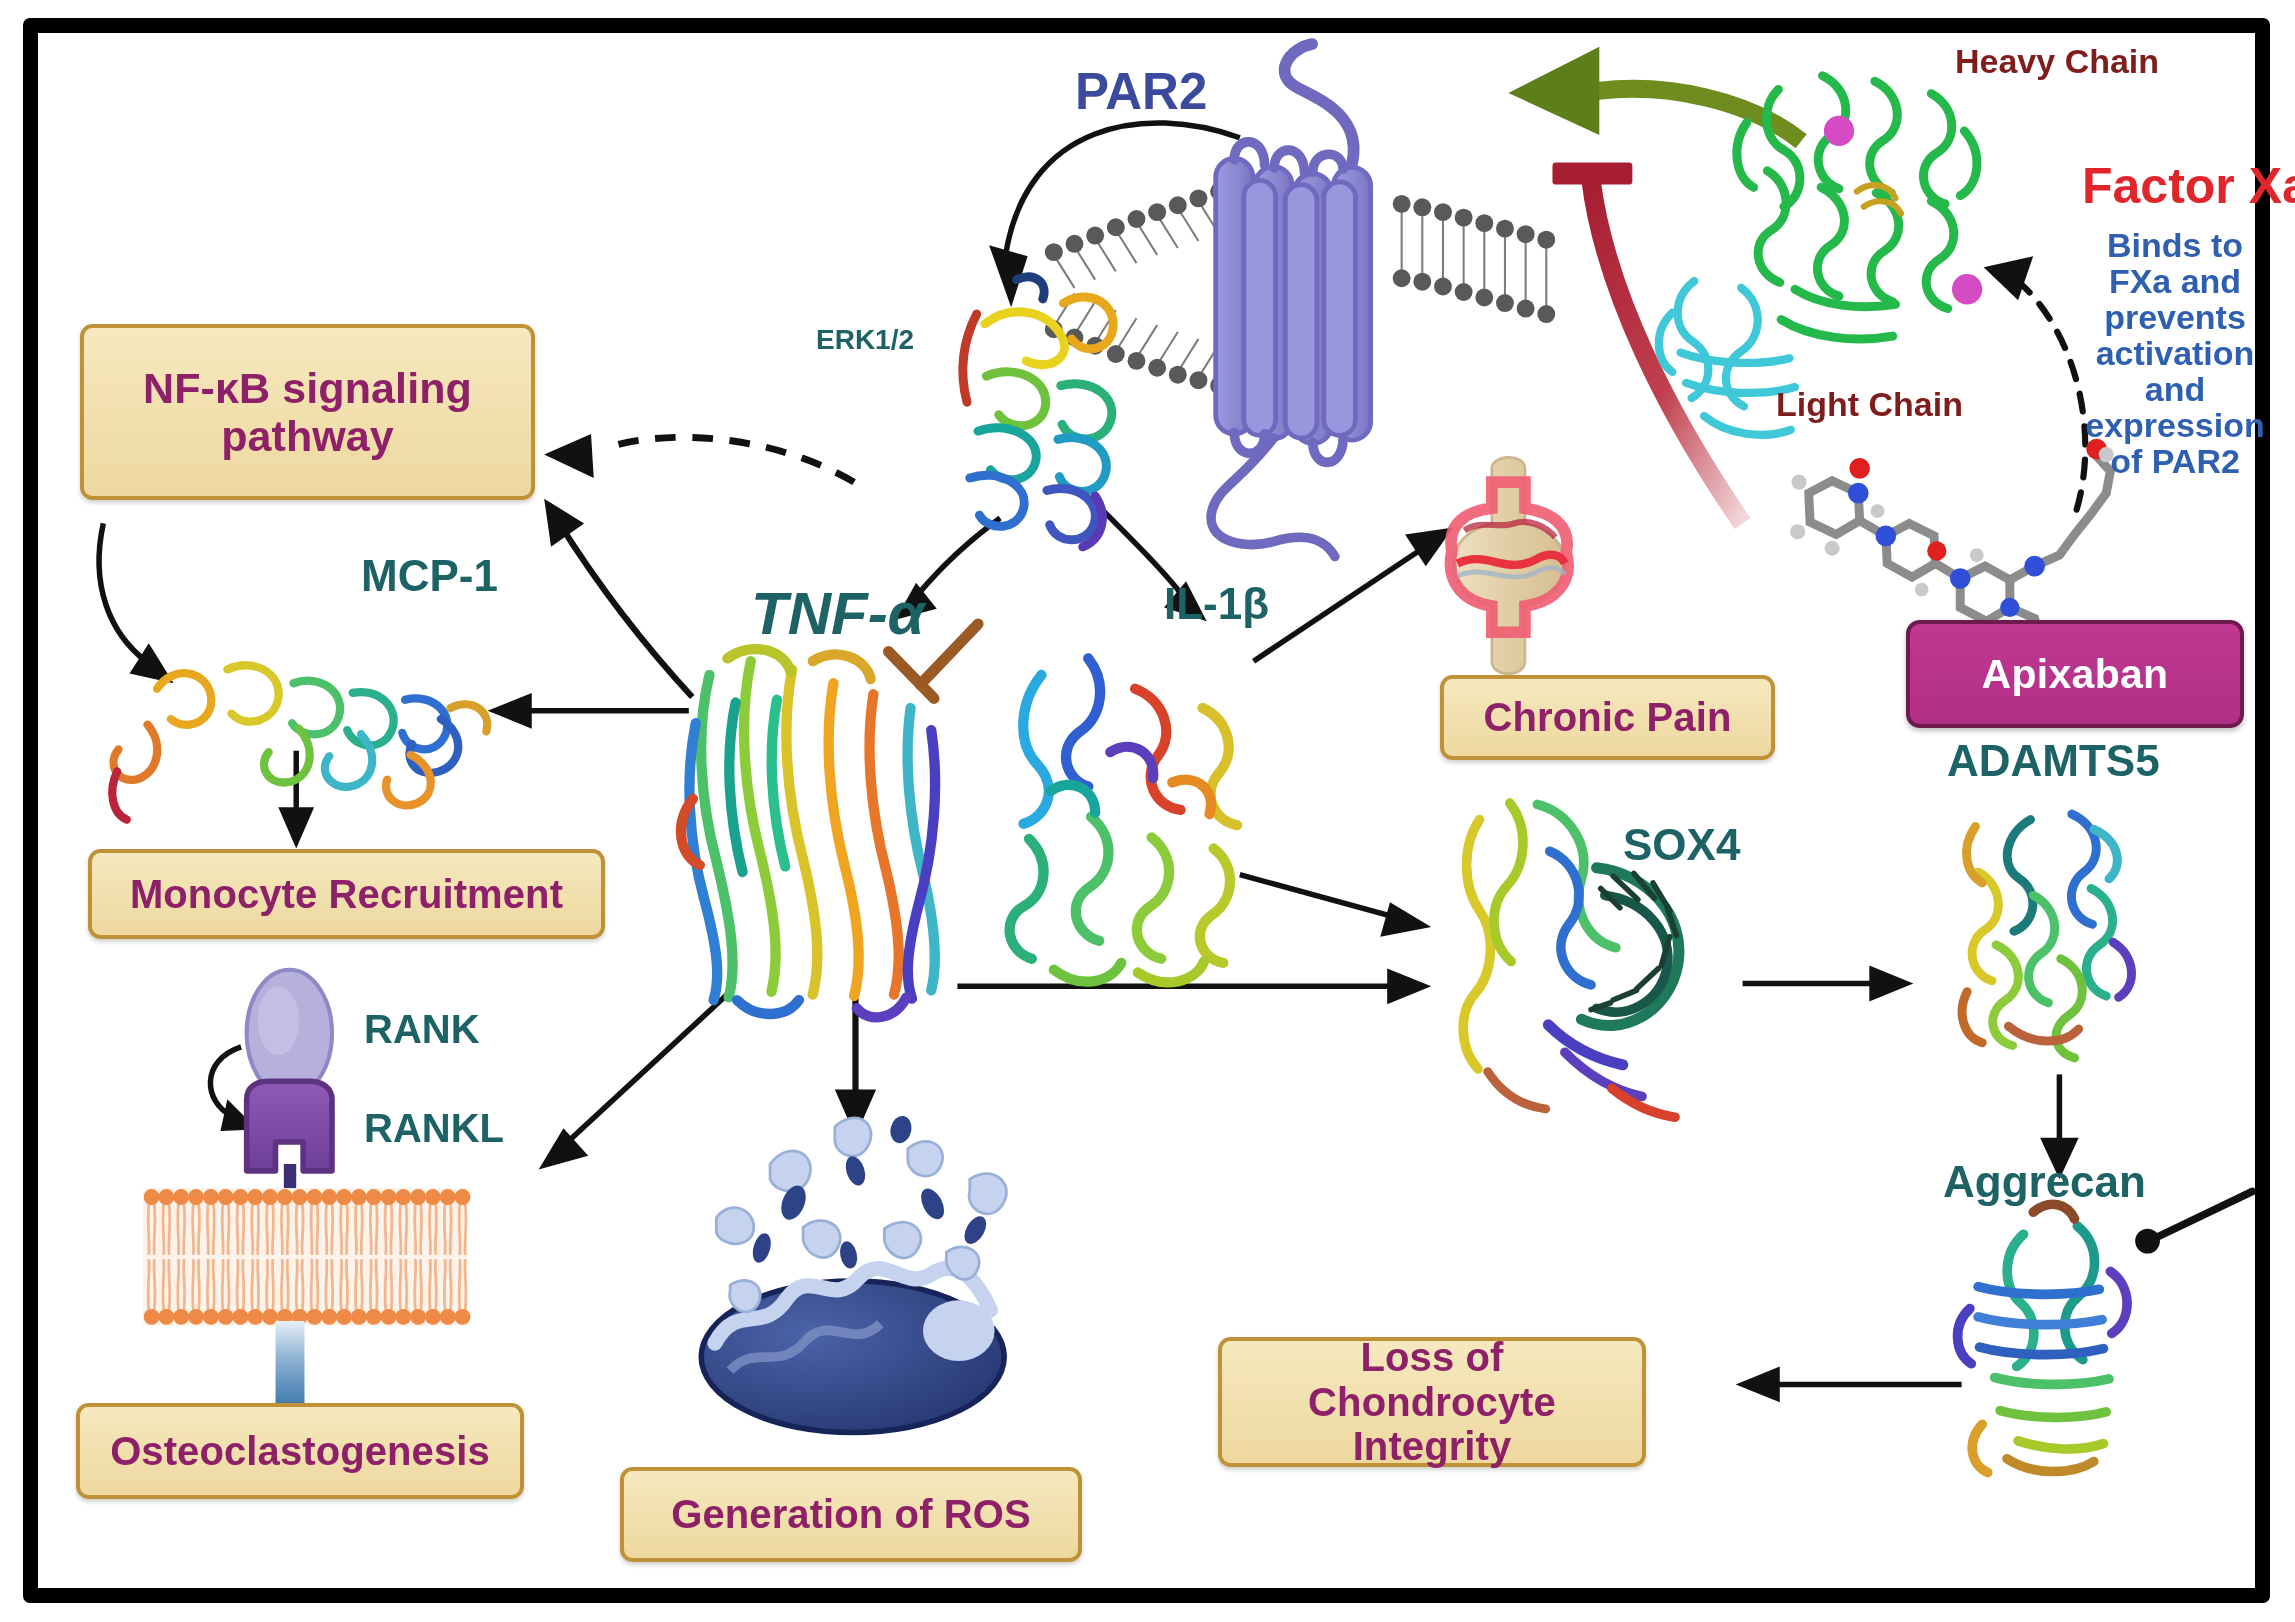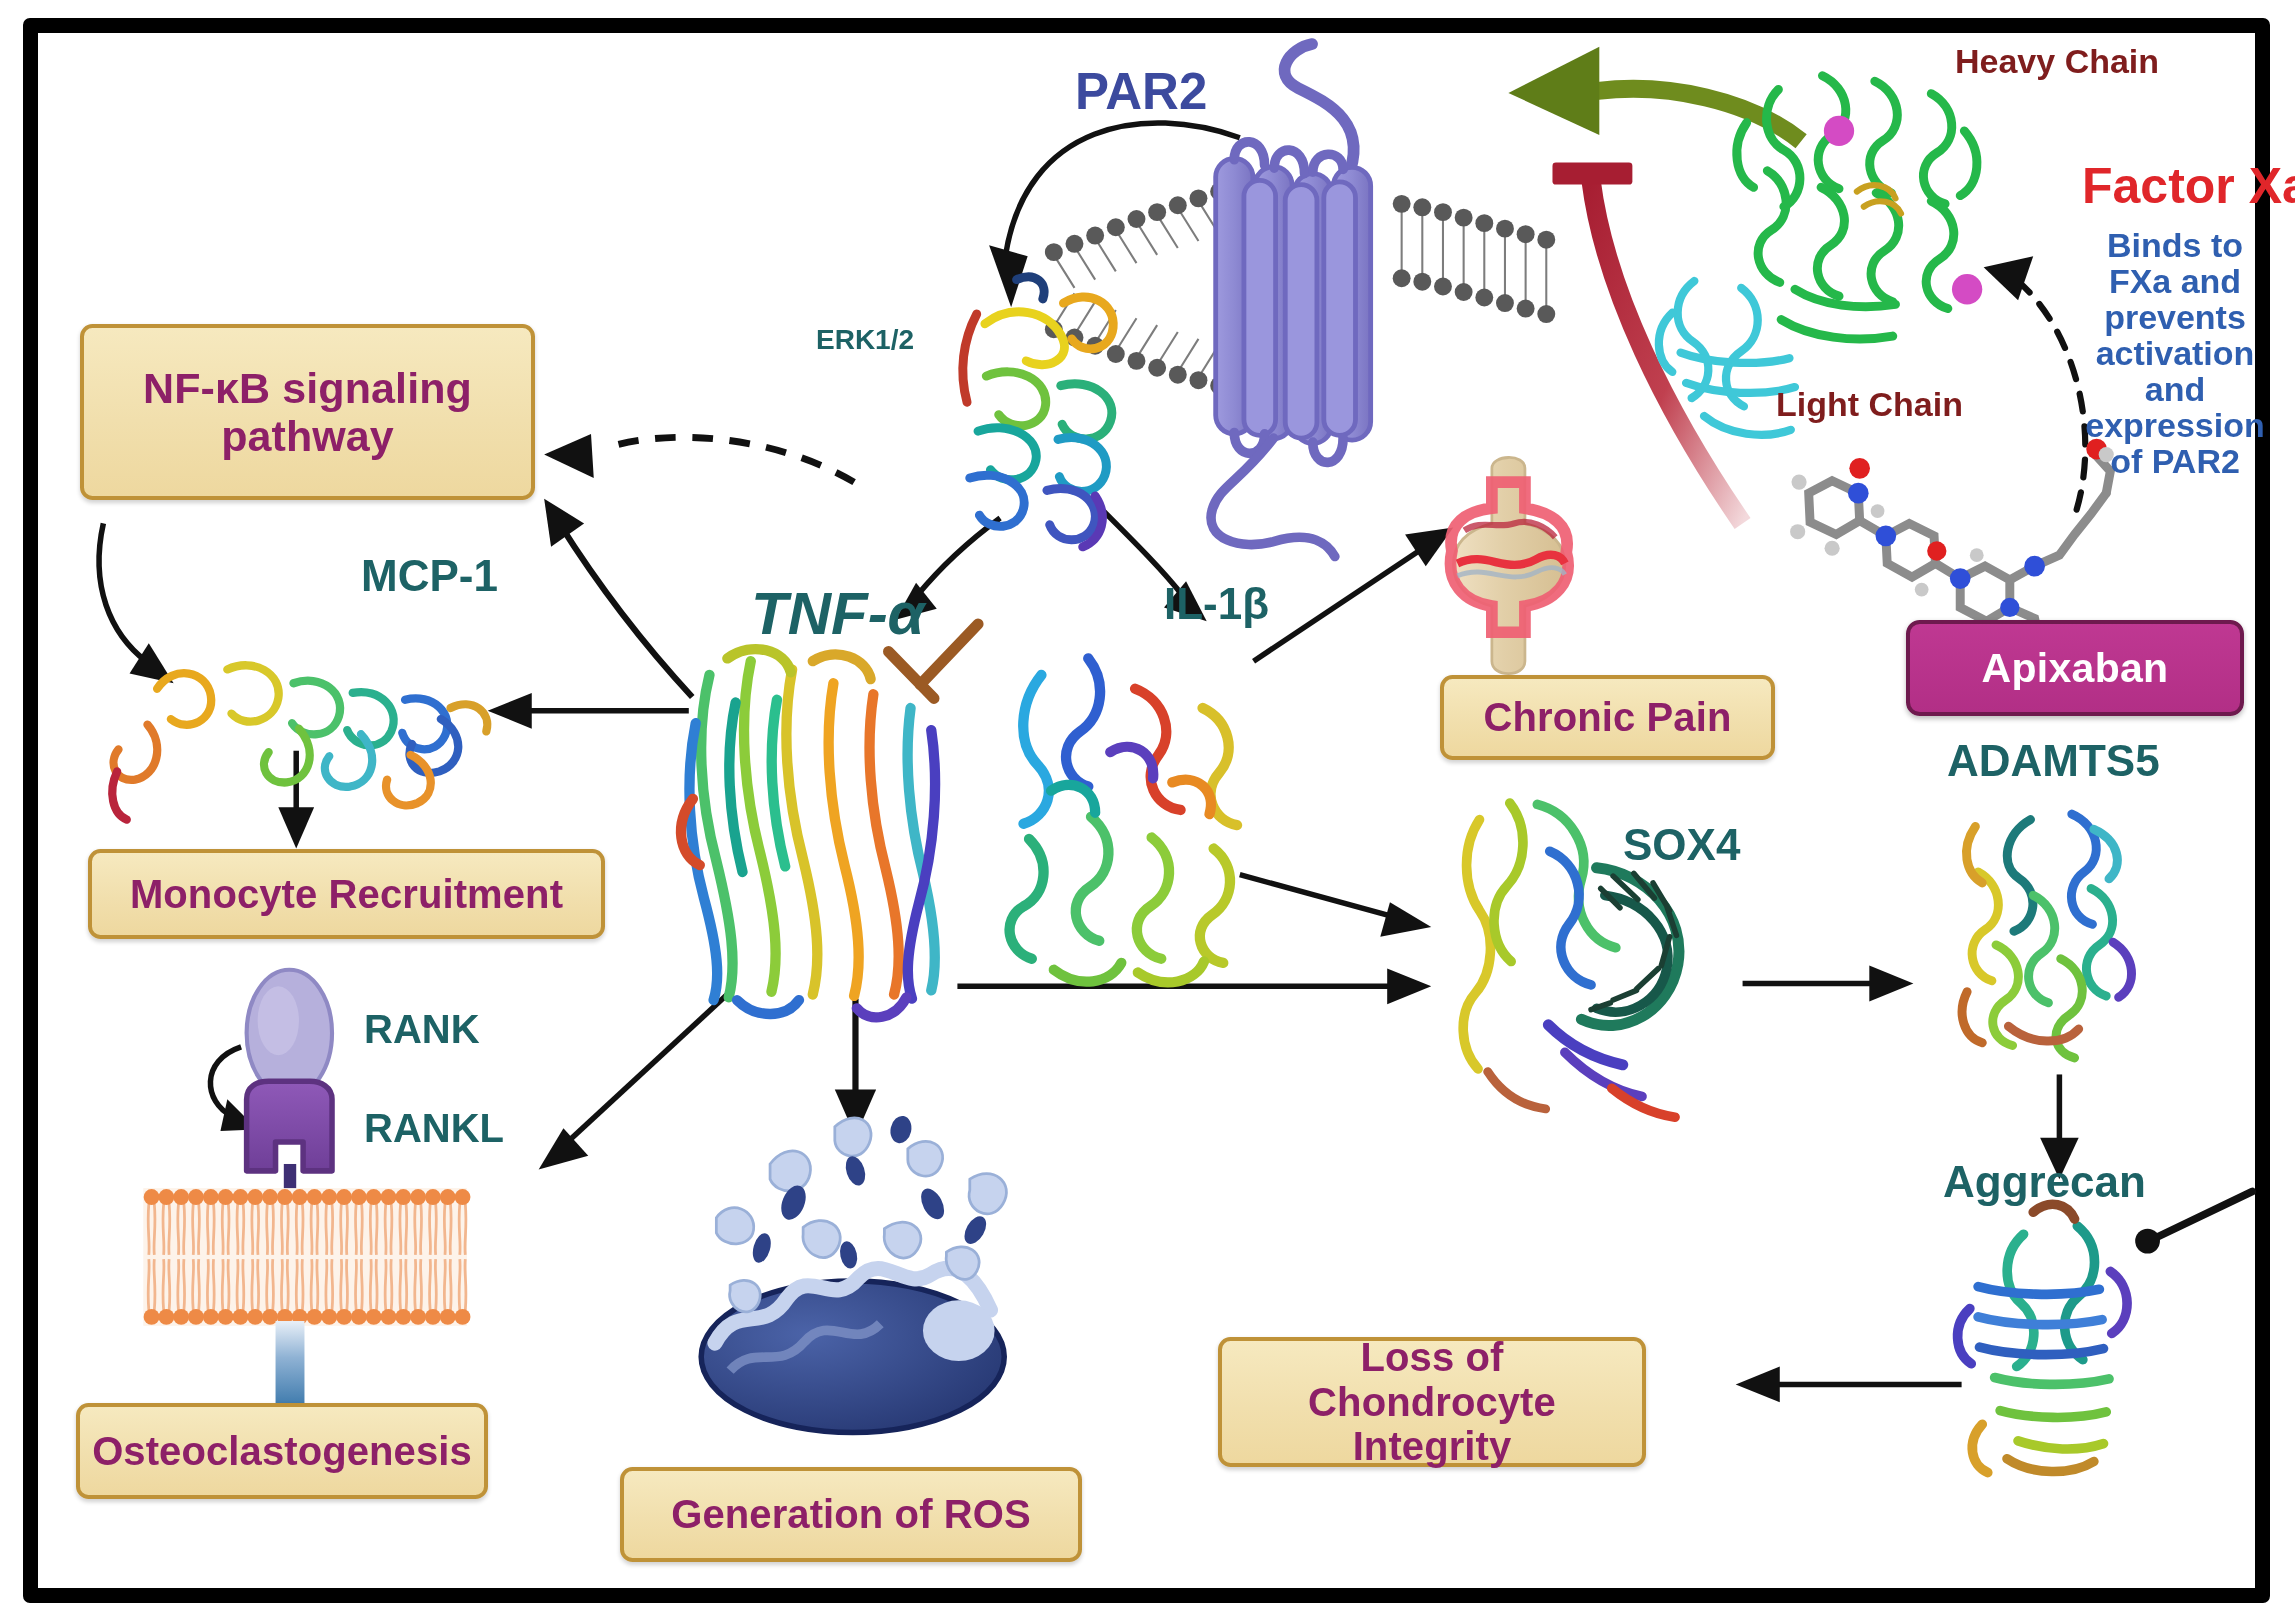--- a/index.html
+++ b/index.html
@@ -612,37 +612,37 @@
   </svg>
 
   <div class="tanbox" style="left:80px;top:324px;width:455px;height:176px;">
     <span style="font-size:43px">NF-κB signaling pathway</span>
   </div>
 
   <div class="tanbox" style="left:88px;top:849px;width:517px;height:90px;">
     <span style="font-size:40px">Monocyte Recruitment</span>
   </div>
 
-  <div class="tanbox" style="left:76px;top:1403px;width:412px;height:96px;">
+  <div class="tanbox" style="left:76px;top:1403px;width:448px;height:96px;">
     <span style="font-size:40px">Osteoclastogenesis</span>
   </div>
 
   <div class="tanbox" style="left:620px;top:1467px;width:462px;height:95px;">
     <span style="font-size:40px">Generation of ROS</span>
   </div>
 
   <div class="tanbox" style="left:1440px;top:675px;width:335px;height:85px;">
     <span style="font-size:40px">Chronic Pain</span>
   </div>
 
   <div class="tanbox" style="left:1218px;top:1337px;width:428px;height:130px;">
     <span style="font-size:40px">Loss of Chondrocyte Integrity</span>
   </div>
 
-  <div class="drugbox" style="left:1906px;top:620px;width:338px;height:96px;">
+  <div class="drugbox" style="left:1906px;top:620px;width:338px;height:108px;">
     <span style="font-size:41px">Apixaban</span>
   </div>
 
   <div class="lbl navy" style="left:1075px;top:62px;font-size:51px;">PAR2</div>
 
   <div class="lbl teal" style="left:816px;top:324px;font-size:28px;">ERK1/2</div>
 
   <div class="lbl teal" style="left:361px;top:551px;font-size:44px;">MCP-1</div>
 
   <div class="lbl teal" style="left:751px;top:579px;font-size:60px;font-style:italic;">TNF-α</div>

